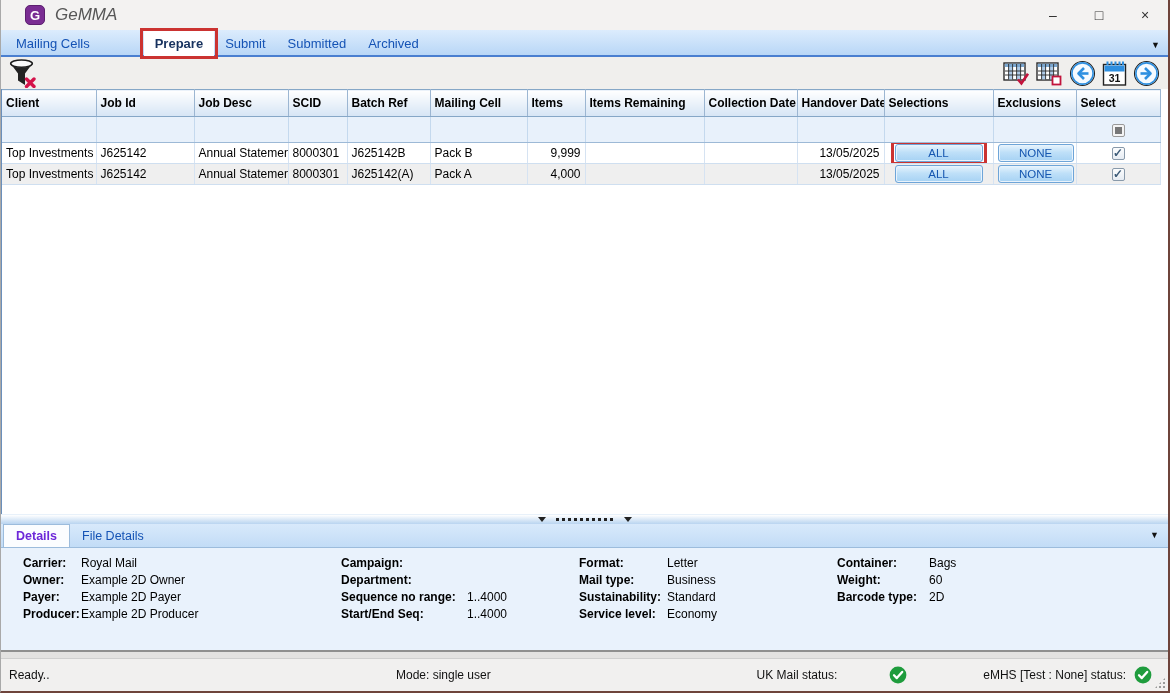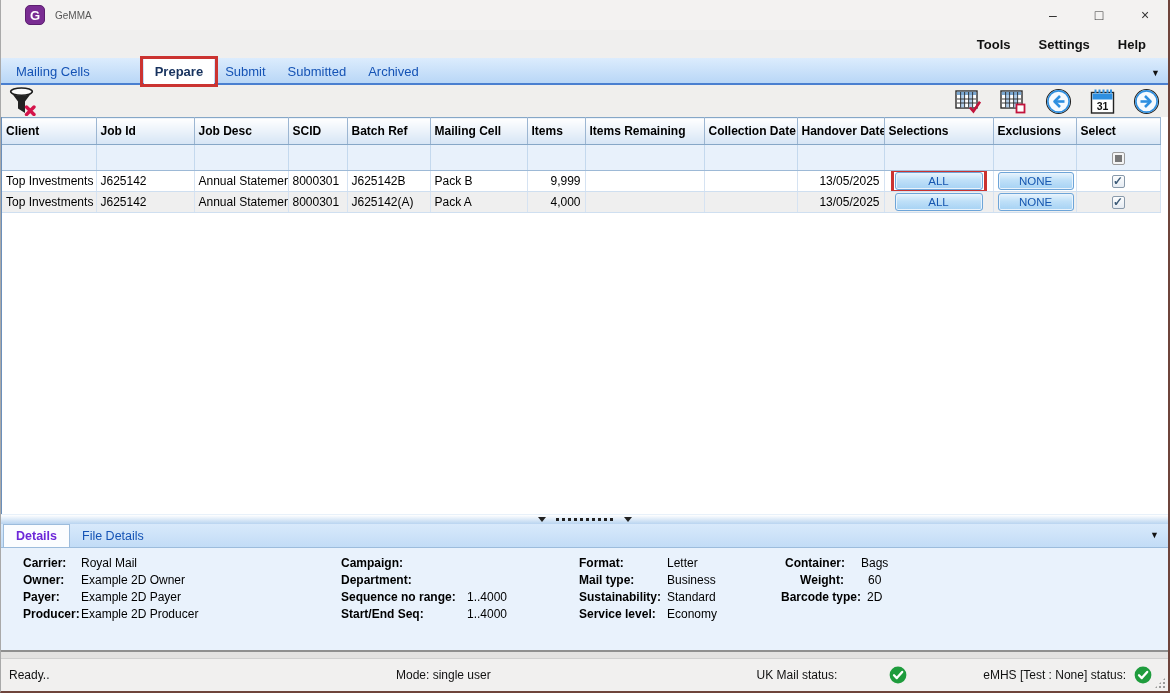--- a/index.html
+++ b/index.html
@@ -4,21 +4,21 @@
 <style>
   * { margin:0; padding:0; box-sizing:border-box; }
   html,body { width:1170px; height:693px; overflow:hidden; font-family:"Liberation Sans", sans-serif; }
   .window{ width:1170px; height:693px; display:flex; flex-direction:column;
     background:#f0efed; border-left:1px solid #a9a9a9; border-right:2px solid #6e443b; border-bottom:2px solid #6e443b;}
 
   
   .titlebar{ height:30px; background:#f3f2f1; display:flex; align-items:center; flex:0 0 auto;}
   .logo{ width:20px; height:20px; margin-left:24px; background:#7a2d93; border:1px solid #5c1f70;
     border-radius:5px; color:#fff; font-weight:bold; font-size:13px; display:flex; align-items:center; justify-content:center;}
-  .title-text{ margin-left:10px; font-size:10px; color:#565656;}
+  .title-text{ margin-left:10px; font-size:17px; color:#565656;font-style:italic;}
   .win-controls{ margin-left:auto; display:flex; height:100%;}
   .win-btn{ width:46px; height:100%; display:flex; align-items:center; justify-content:center;
     color:#333; font-size:14px; cursor:default;}
 
   
   .menubar{ height:28px; background:#f0efee; display:flex; justify-content:flex-end; align-items:center; padding-right:8px; flex:0 0 auto;}
   .menu-item{ padding:0 14px; font-size:13px; font-weight:bold; color:#111;}
 
   
   .tabstrip{ height:27px; flex:0 0 auto; position:relative; display:flex; align-items:stretch;
@@ -26,21 +26,21 @@
   .tabstrip::after{ content:""; position:absolute; left:0; right:0; bottom:0; height:2px; background:#4a7fd0; z-index:1;}
   .tab{ position:relative; display:flex; align-items:center; padding:0 11px; font-size:13px; color:#1553b5; z-index:2;}
   .tab.active{ background:#fff; font-weight:bold; color:#17325e; z-index:3;margin-left:43px;}
   .red-box{ position:absolute; border:3px solid #cb3331; pointer-events:none; z-index:6;}
   .tab-red{ inset:-2px -4px -2px -4px;}
   .tab-overflow{ position:absolute; right:8px; bottom:5px; z-index:2;}
   .tab-overflow::after{ content:"▼"; font-size:9px; color:#111;}
 
   
   .toolbar{ height:32px; flex:0 0 auto; background:#f0efed; display:flex; align-items:center; padding:0 8px;}
-  .tool-right{ margin-left:auto; display:flex; align-items:center; gap:18px;}
+  .tool-right{ margin-left:auto; display:flex; align-items:center; gap:6px;}
   .tool-icon{ display:flex; align-items:center; justify-content:center;}
 
   
   .grid-area{ flex:1 1 auto; background:#fff; overflow:hidden; border-left:1px solid #6a8fbb;}
   table.grid{ border-collapse:collapse; table-layout:fixed; width:1158px; font-size:12px; border-top:1px solid #86a7c7;}
   table.grid th{ height:27px; background:linear-gradient(#ffffff,#d6e5f5); font-weight:bold; color:#000;
     border-right:1px solid #9cb6d2; border-bottom:1px solid #86a7c7; text-align:left; padding:0 4px; overflow:hidden; white-space:nowrap;}
   th.al-r{ text-align:right;} th.al-c{ text-align:center;}
   tr.filter-row td{ height:26px; background:#e8f1fb; border-right:1px solid #c4d9ee; border-bottom:1px solid #9db9d6; text-align:center;}
   tr.data-row td{ height:21px; border-right:1px solid #d6e3f2; border-bottom:1px solid #cfdff0;
@@ -75,21 +75,21 @@
   .details-overflow{ position:absolute; right:9px; bottom:5px;}
   .details-overflow::after{ content:"▼"; font-size:9px; color:#111;}
   .details-content{ height:104px; flex:0 0 auto; background:#e9f2fc; position:relative; font-size:12px; border-bottom:2px solid #8f8f8f;}
   .dcol{ position:absolute; top:8px;}
   .dfield{ height:17px; white-space:nowrap;}
   .dlabel{ display:inline-block; font-weight:bold; color:#000;}
   .dval{ color:#000;}
   .c0{ left:22px;}  .c0 .dlabel{ width:58px;}
   .c1{ left:340px;} .c1 .dlabel{ width:126px;}
   .c2{ left:578px;} .c2 .dlabel{ width:88px;}
-  .c3{ left:768px;text-align:center;} .c3 .dlabel{ width:92px;}
+  .c3{ left:836px;} .c3 .dlabel{ width:92px;}
   .form-gap{ height:6px; flex:0 0 auto; background:#e3e2e1;}
 
   
   .statusbar{ height:33px; flex:0 0 auto; background:#f1f0ef; border-top:1px solid #cfcfcf; position:relative; font-size:12px; color:#111;}
   .st-ready{ position:absolute; left:8px; top:50%; transform:translateY(-50%);}
   .st-mode{ position:absolute; left:395px; top:50%; transform:translateY(-50%);}
   .status-right{ position:absolute; right:16px; top:0; height:100%; display:flex; align-items:center;}
   .st-green{ display:flex; align-items:center;}
   .gap52{ margin-left:52px;} .gap76{ margin-left:76px;} .gap8{ margin-left:8px;}
   .grip{ position:absolute; right:2px; bottom:2px; width:12px; height:12px;
@@ -104,25 +104,20 @@
   <div class="titlebar">
     <div class="logo">G</div>
     <span class="title-text">GeMMA</span>
     <div class="win-controls">
       <div class="win-btn">–</div>
       <div class="win-btn">□</div>
       <div class="win-btn">×</div>
     </div>
   </div>
 
-  <div class="menubar">
-    <span class="menu-item">Tools</span>
-    <span class="menu-item">Settings</span>
-    <span class="menu-item">Help</span>
-  </div>
 
   <div class="tabstrip">
     <div class="tab">Mailing Cells</div>
     <div class="tab active">
       <span>Prepare</span>
       <span class="red-box tab-red"></span>
     </div>
     <div class="tab">Submit</div>
     <div class="tab">Submitted</div>
     <div class="tab">Archived</div>

